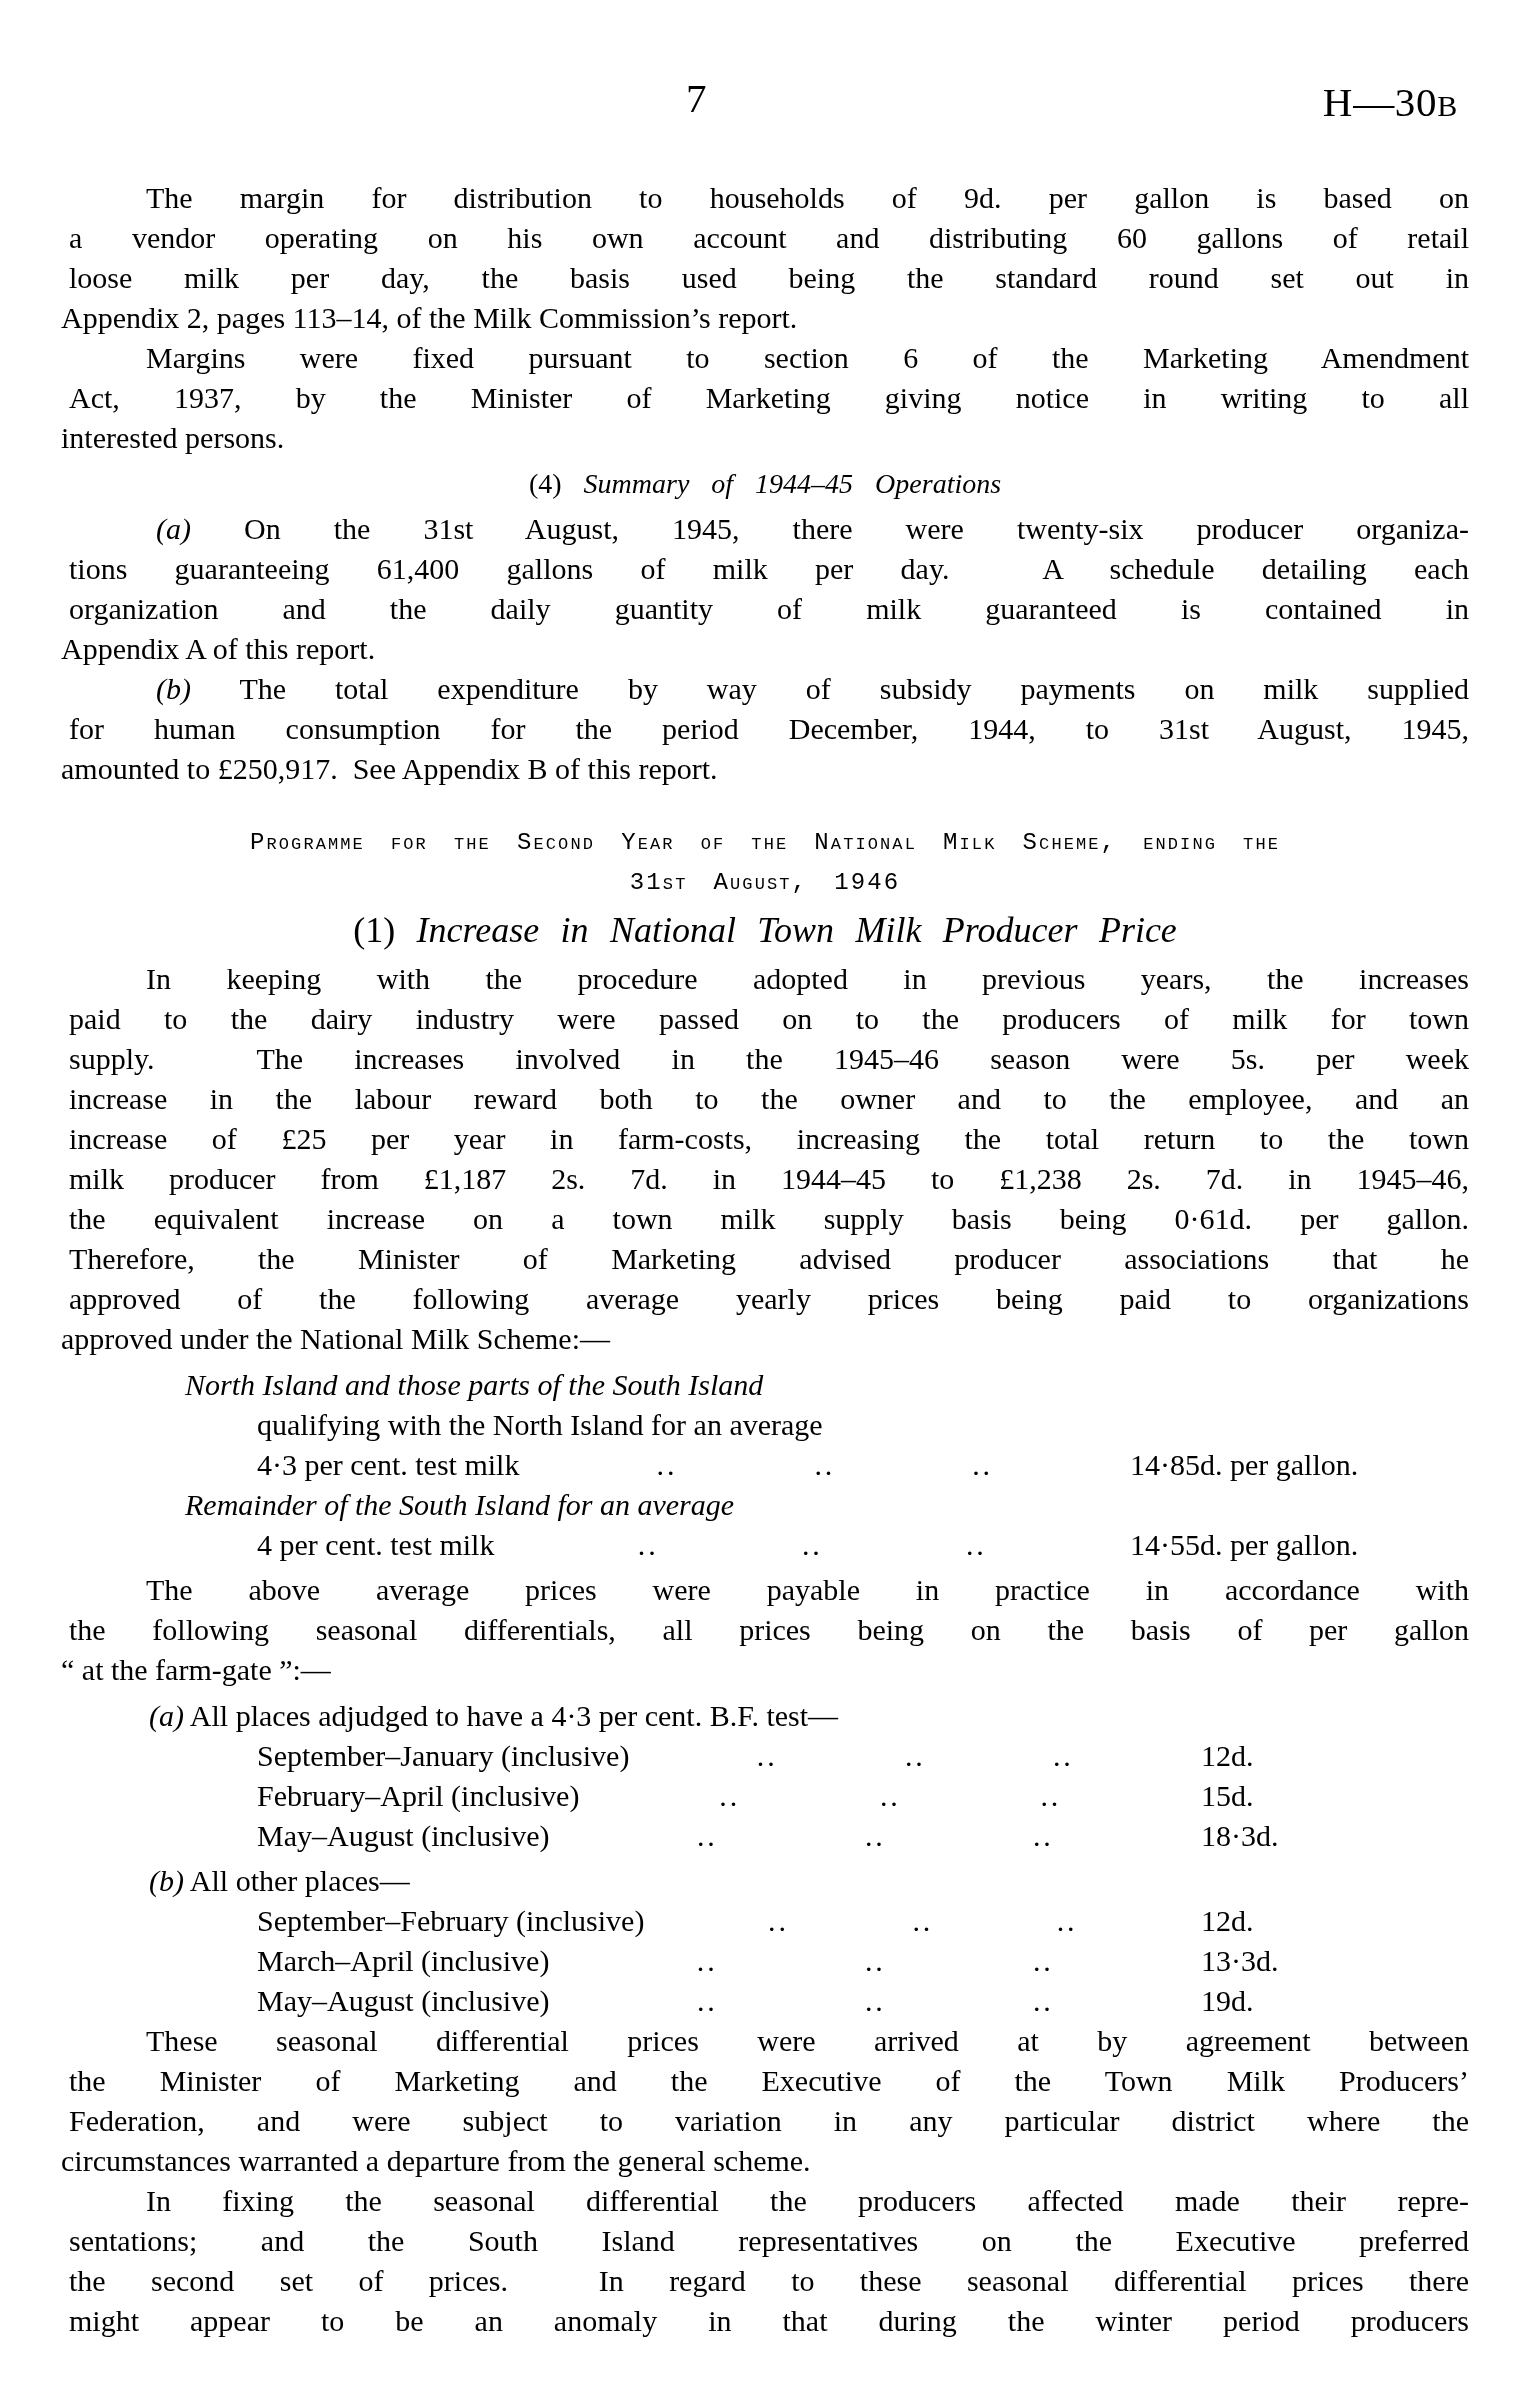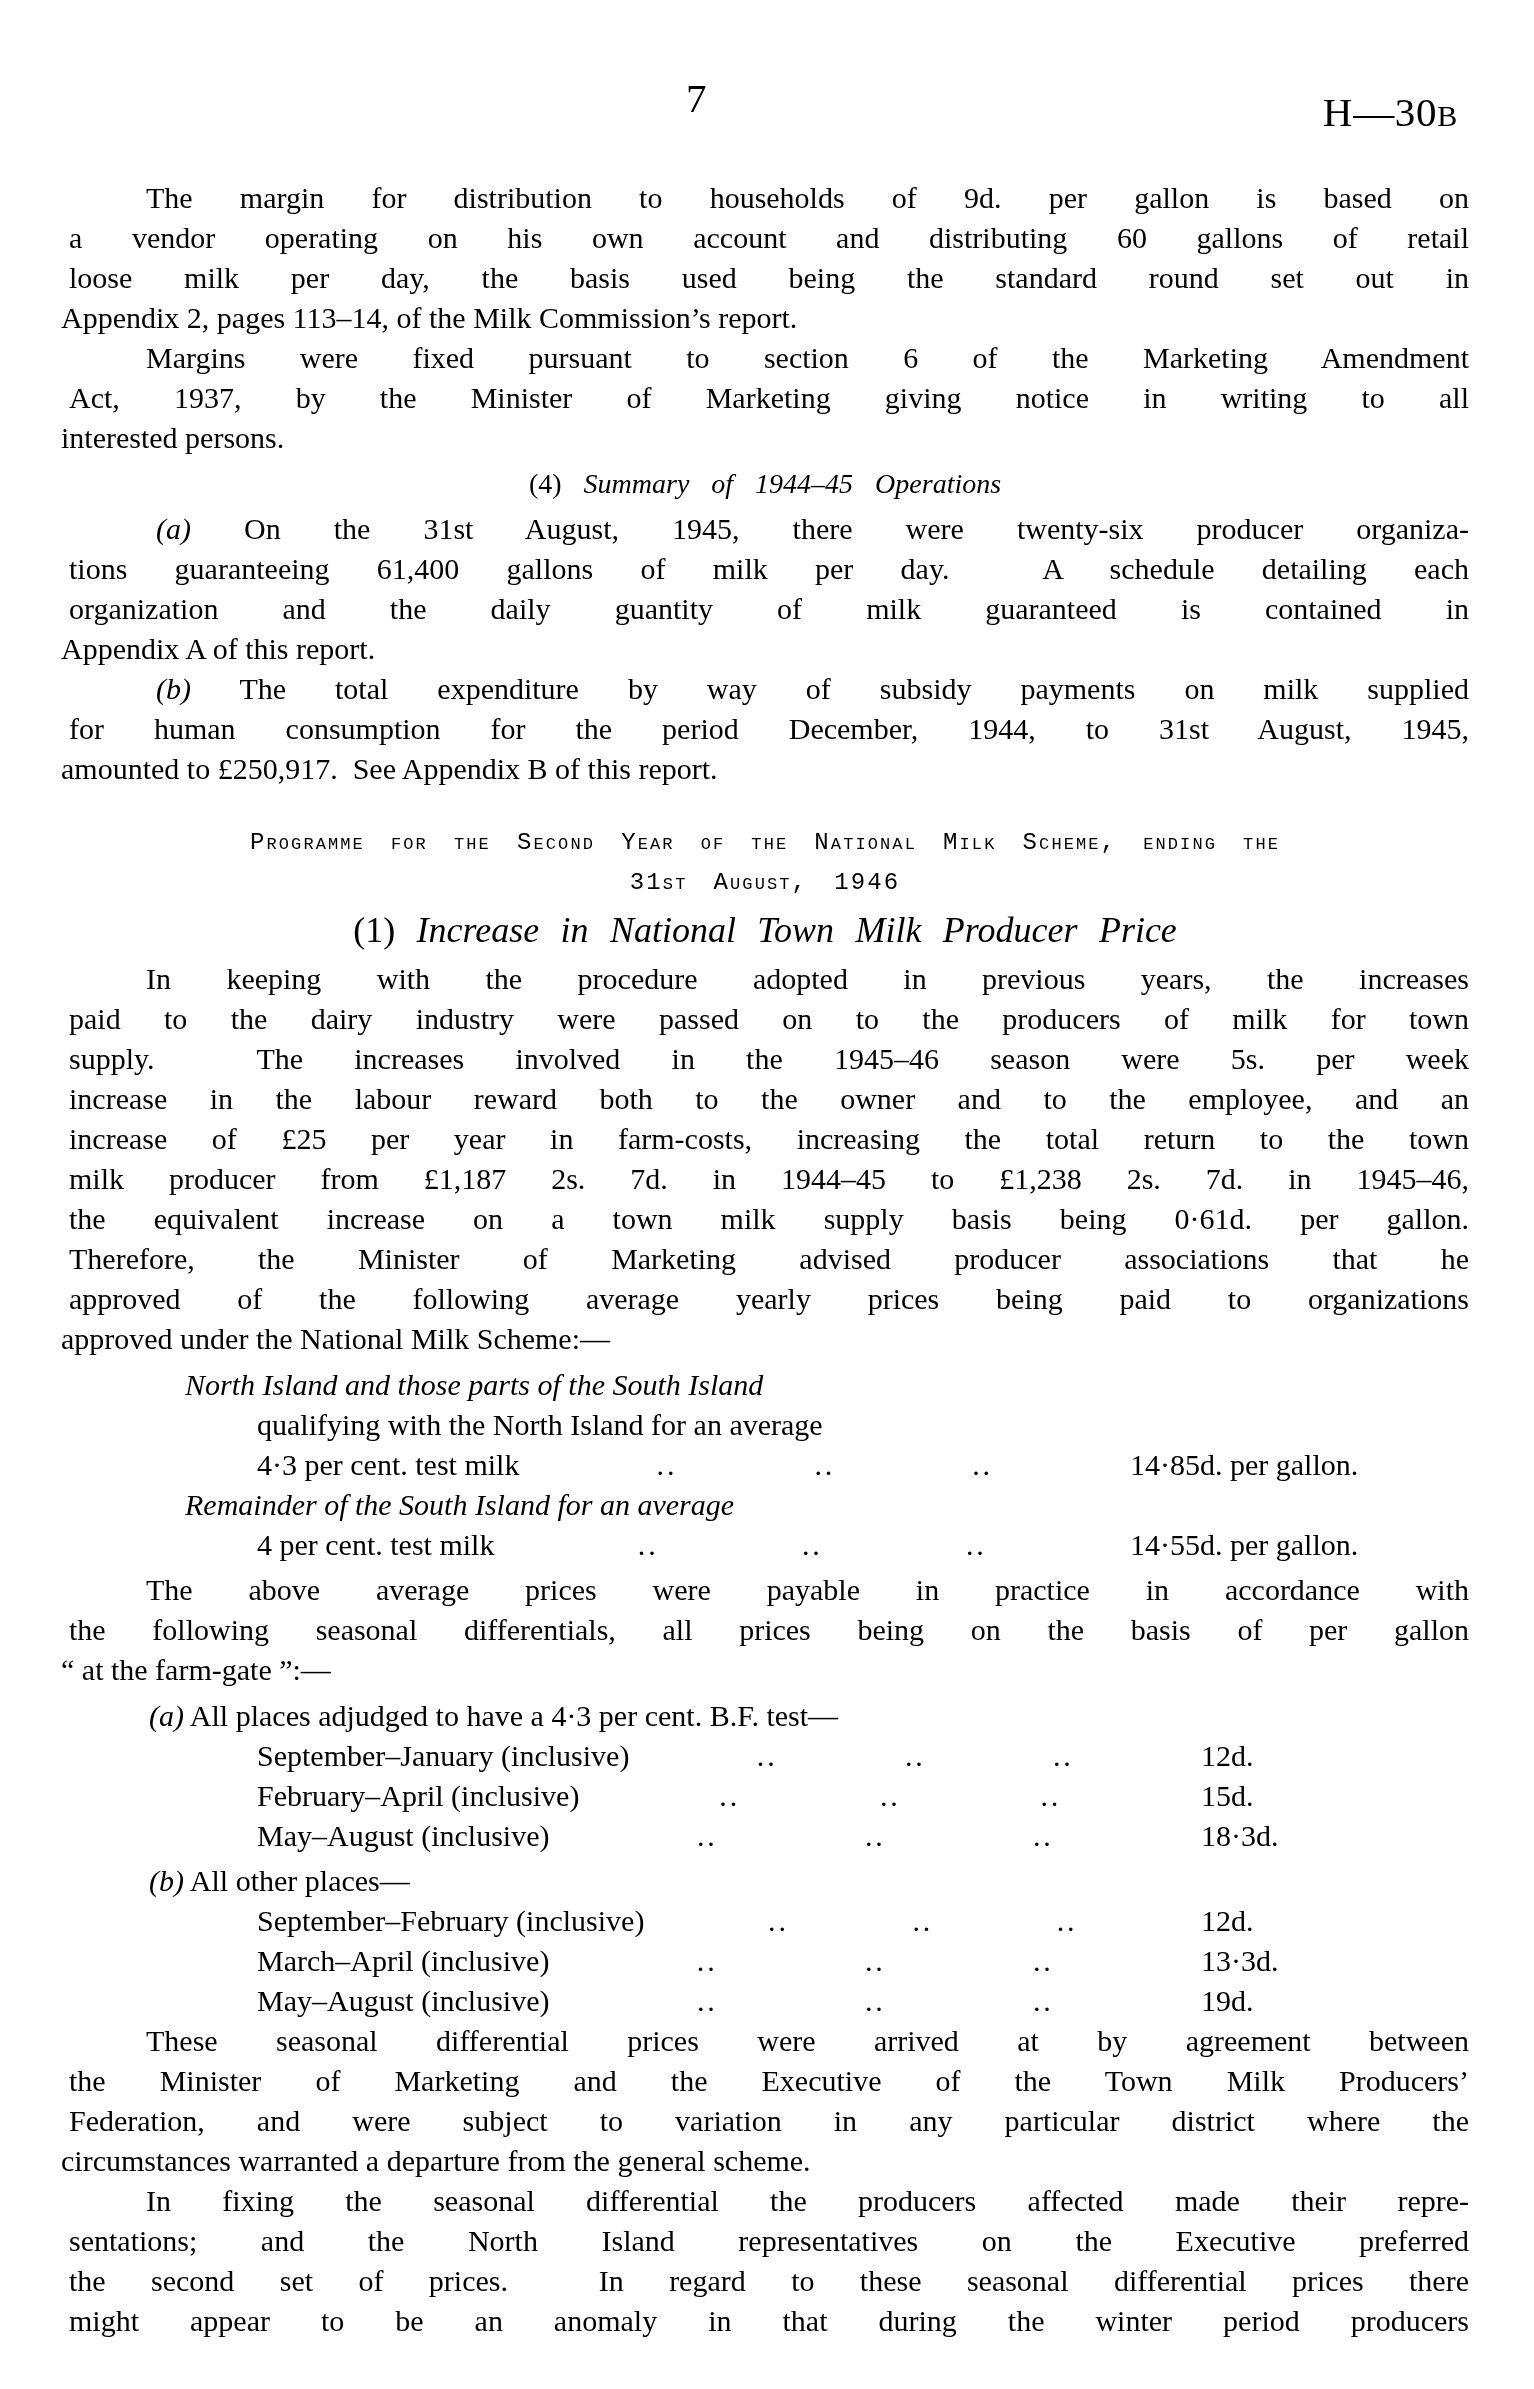--- a/index.html
+++ b/index.html
@@ -6,21 +6,21 @@
   body{
     width:1534px;min-height:2389px;
     color:#000;
     font-family:"Liberation Serif","DejaVu Serif",serif;
     font-size:30px;line-height:40px;
   }
   .sheet{box-sizing:border-box;width:1534px;min-height:2389px;padding:76px 65px 41px 61px;}
   
   .hdr{position:relative;height:48px;margin-bottom:54px;}
   .pagenum{position:absolute;left:625px;top:0;font-size:41px;line-height:44px;}
-  .docref{position:absolute;right:11px;top:10px;font-size:41px;line-height:52px;letter-spacing:0.7px;text-align:center;}
+  .docref{position:absolute;right:11px;top:4px;font-size:41px;line-height:44px;letter-spacing:0.7px;text-align:center;}
   .ref-b{font-size:30px;}
   
   .blk{margin:0;}
   .ln{min-height:40px;}
   .j{text-align:justify;text-align-last:justify;margin-left:8px;}
   .ind{text-indent:77px;}
   .indm{text-indent:87px;}
   .it{font-style:italic;}
   .ctr{text-align:center;}
   .hd-sum{margin:5.5px 0;font-size:28px;word-spacing:15px;}
@@ -200,19 +200,19 @@
 
   <div class="blk">
     <div class="ln j ind">These seasonal differential prices were arrived at by agreement between</div>
     <div class="ln j">the Minister of Marketing and the Executive of the Town Milk Producers’</div>
     <div class="ln j">Federation, and were subject to variation in any particular district where the</div>
     <div class="ln">circumstances warranted a departure from the general scheme.</div>
   </div>
 
   <div class="blk">
     <div class="ln j ind">In fixing the seasonal differential the producers affected made their repre-</div>
-    <div class="ln j">sentations; and the North Island representatives on the Executive preferred</div>
+    <div class="ln j">sentations; and the South Island representatives on the Executive preferred</div>
     <div class="ln j">the second set of prices.&nbsp; In regard to these seasonal differential prices there</div>
     <div class="ln j">might appear to be an anomaly in that during the winter period producers</div>
   </div>
 
 </div>
 
 
 </body></html>

